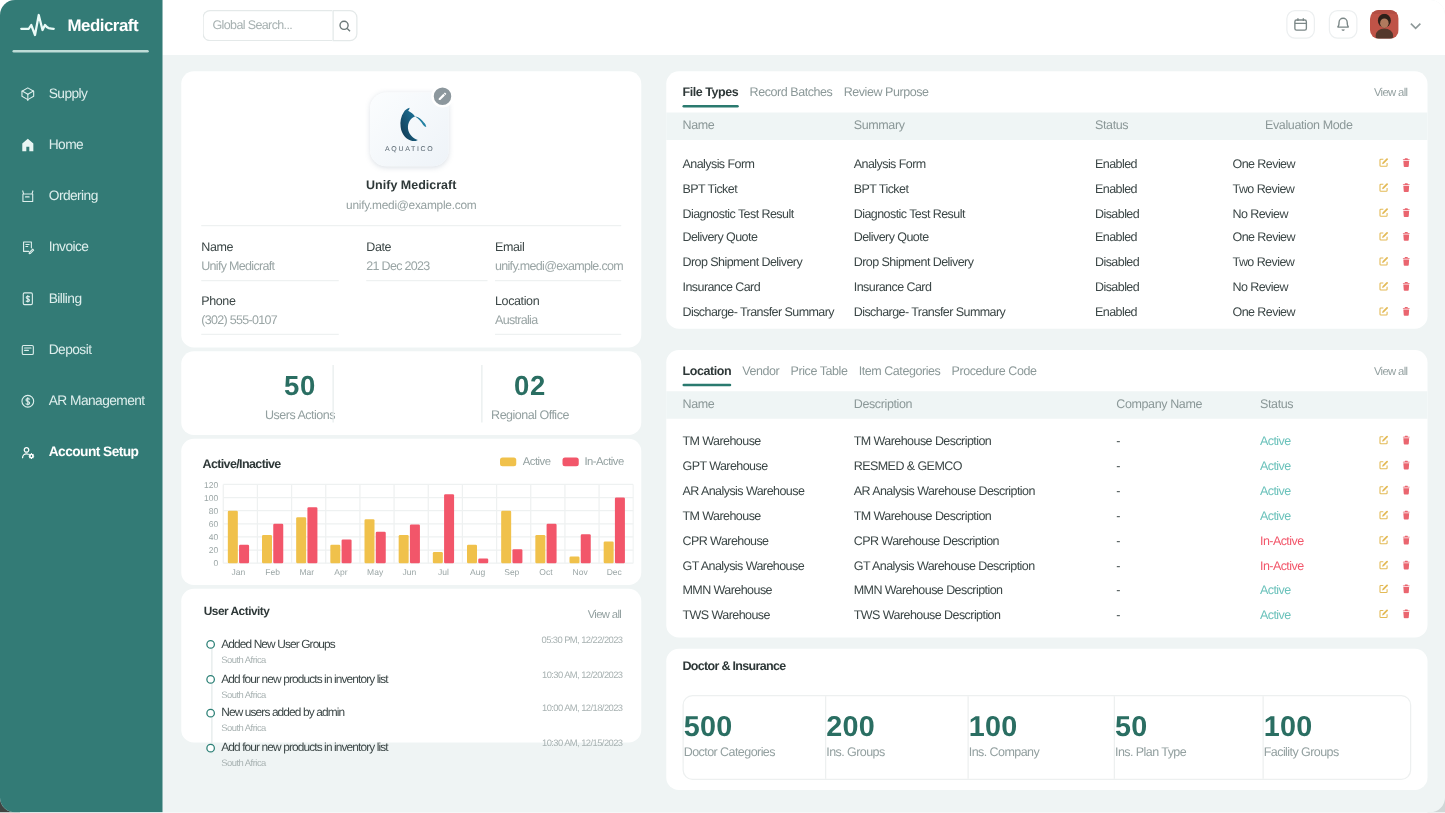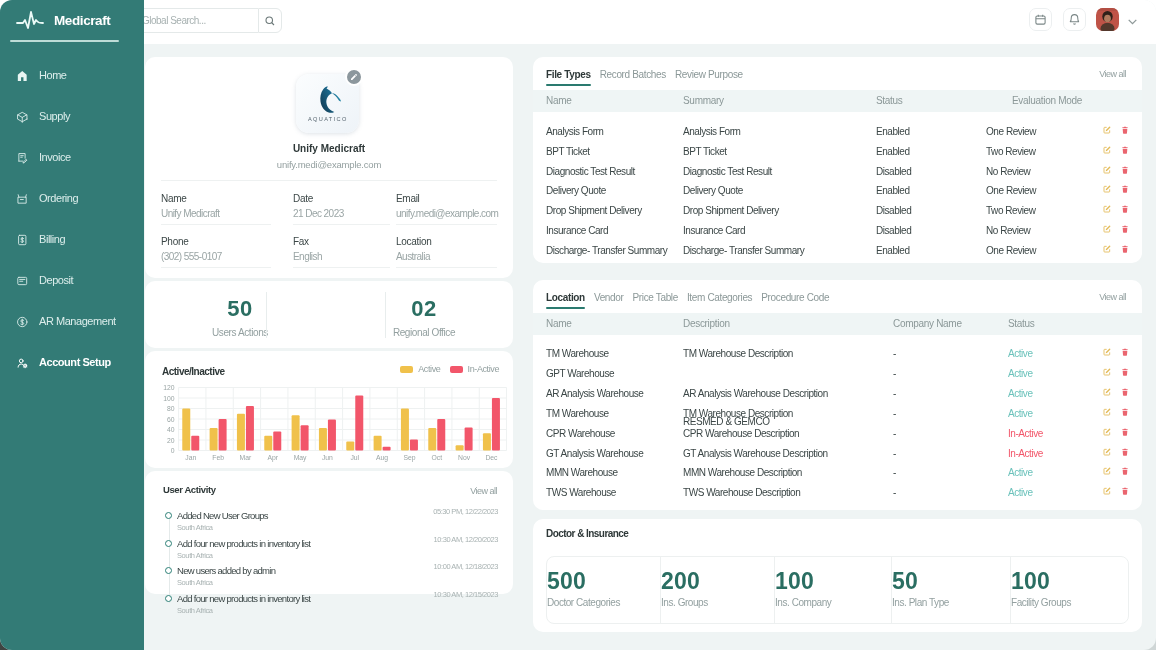--- a/index.html
+++ b/index.html
@@ -1,32 +1,32 @@
 <!DOCTYPE html>
 <html><head>
 <meta charset="utf-8">
 <style>
 * { margin:0; padding:0; box-sizing:border-box; -webkit-font-smoothing:antialiased; }
 html,body { width:1156px; height:650px; overflow:hidden; }
 body { font-family:"Liberation Sans", sans-serif; background:#fff; position:relative; }
 .app { position:absolute; inset:0; background:#eff4f4; border-radius:12px; overflow:hidden; }
 
-.sidebar { position:absolute; left:0; top:0; width:144px; height:650px; background:#337b76; z-index:5;text-align:right; }
+.sidebar { position:absolute; left:0; top:0; width:130px; height:650px; background:#337b76; z-index:5;text-align:right; }
 .logo { position:absolute; left:0; top:0; width:130px; height:40px; }
 .logo svg { position:absolute; left:16px; top:9px; }
 .logo .name { position:absolute; left:54px; top:13px; color:#fff; font-size:13.5px; font-weight:bold; letter-spacing:-0.4px; }
 .logo-line { position:absolute; left:10px; top:40px; width:109px; height:2px; background:#bedcd7; border-radius:2px; }
 .menu { position:absolute; left:0; top:54px; width:130px; }
 .mitem { position:relative; height:41px; }
 .mitem .mi { position:absolute; left:16px; top:50%; transform:translateY(-50%); width:12.5px; height:12.5px; }
 .mitem .mt { position:absolute; left:39px; top:50%; transform:translateY(-50%); color:#ddeeec; font-size:11px; letter-spacing:-0.45px; white-space:nowrap; }
 .mitem.active .mt { color:#ffffff; font-weight:bold; }
 
 .topbar { position:absolute; left:130px; top:0; width:1026px; height:44px; background:#fff; }
-.search { position:absolute; left:4px; top:8px; width:148px; height:25px; display:flex; }
+.search { position:absolute; left:32px; top:8px; width:124px; height:25px; display:flex; }
 .search .inp { width:124px; height:25px; border:1px solid #e4e9e9; border-right:none; border-radius:6px 0 0 6px; font-size:10px; letter-spacing:-0.5px; color:#a7b1b1; line-height:23px; padding-left:7px; }
 .search .btn { width:24px; height:25px; border:1px solid #e4e9e9; border-radius:0 6px 6px 0; display:flex; align-items:center; justify-content:center; }
 .icbtn { position:absolute; top:8px; width:23px; height:23px; border:1px solid #eceff0; border-radius:7px; display:flex; align-items:center; justify-content:center; background:#fff; }
 .avatar { position:absolute; top:8px; width:23px; height:23px; border-radius:7px; overflow:hidden; }
 
 .card { position:absolute; background:#fff; border-radius:10px; }
 .c-profile { left:145px; top:57px; width:368px; height:221px; }
 .c-stats { left:145px; top:281px; width:368px; height:67px; }
 .c-chart { left:145px; top:351px; width:368px; height:117px; }
 .c-activity { left:145px; top:471px; width:368px; height:123px; }
@@ -151,24 +151,20 @@
         <div class="fl">Date</div>
         <div class="fv">21 Dec 2023</div>
       </div>
     <div class="field" style="left:251px; top:136px; width:101px;">
         <div class="fl">Email</div>
         <div class="fv">unify.medi@example.com</div>
       </div>
     <div class="field" style="left:16px; top:179px; width:110px;">
         <div class="fl">Phone</div>
         <div class="fv">(302) 555-0107</div>
-      </div>
-    <div class="field" style="left:148px; top:179px; width:97px;">
-        <div class="fl">Fax</div>
-        <div class="fv">English</div>
       </div>
     <div class="field" style="left:251px; top:179px; width:101px;">
         <div class="fl">Location</div>
         <div class="fv">Australia</div>
       </div>
   </div>
 
   <div class="card c-stats">
     <div class="statrow">
       <div class="stat">
@@ -416,21 +412,21 @@
           <svg class="act-i" style="left:570px" viewBox="0 0 24 24" fill="none" stroke="#e3ba56" stroke-width="2.6">
             <path d="M11 4H5a2 2 0 0 0-2 2v13a2 2 0 0 0 2 2h13a2 2 0 0 0 2-2v-6"></path>
             <path d="M18.5 2.5a2.1 2.1 0 0 1 3 3L12 15l-4 1 1-4 9.5-9.5z" fill="#e3ba56" stroke="none"></path>
           </svg>
           <svg class="act-i" style="left:588px" viewBox="0 0 24 24" fill="#ea656f">
             <path d="M9 2h6l1 2h4v2H4V4h4l1-2zM5 8h14l-1 13a2 2 0 0 1-2 2H8a2 2 0 0 1-2-2L5 8z"></path>
           </svg>
         </div>
         <div class="trow" style="top:83.9px">
           <span style="left:13px;">GPT Warehouse</span>
-          <span style="left:150px;margin-top:48px;">RESMED &amp; GEMCO</span>
+          <span style="left:150px;">RESMED &amp; GEMCO</span>
           <span style="left:360px;">-</span>
           <span style="left:475px;color:#6bc2bb">Active</span>
           <svg class="act-i" style="left:570px" viewBox="0 0 24 24" fill="none" stroke="#e3ba56" stroke-width="2.6">
             <path d="M11 4H5a2 2 0 0 0-2 2v13a2 2 0 0 0 2 2h13a2 2 0 0 0 2-2v-6"></path>
             <path d="M18.5 2.5a2.1 2.1 0 0 1 3 3L12 15l-4 1 1-4 9.5-9.5z" fill="#e3ba56" stroke="none"></path>
           </svg>
           <svg class="act-i" style="left:588px" viewBox="0 0 24 24" fill="#ea656f">
             <path d="M9 2h6l1 2h4v2H4V4h4l1-2zM5 8h14l-1 13a2 2 0 0 1-2 2H8a2 2 0 0 1-2-2L5 8z"></path>
           </svg>
         </div>
@@ -544,45 +540,45 @@
   <div class="sidebar">
     <div class="logo">
       <svg width="30" height="24" viewBox="0 0 30 24" fill="none" stroke="#eafaf7" stroke-width="1.8" stroke-linecap="round" stroke-linejoin="round">
         <path d="M1 14 h6 l2 -3 l3 8 l3 -16 l3 12 l2 -4 q1.5 2 3 2.5 q2 0.5 4 0.5"></path>
       </svg>
       <div class="name">Medicraft</div>
     </div>
     <div class="logo-line"></div>
     <div class="menu" id="menu">
         <div class="mitem">
-          <span class="mi"><svg viewBox="0 0 24 24" fill="#e9f5f3">
-              <path fill-rule="evenodd" d="M12 2.5 3.5 9.8V21.5h17V9.8L12 2.5zM9.7 21.5v-7h4.6v7H9.7z"></path>
-            </svg></span>
-          <span class="mt">Home</span>
-        </div>
-        <div class="mitem">
           <span class="mi"><svg viewBox="0 0 24 24" fill="none" stroke="#ddeeec" stroke-width="1.7" stroke-linecap="round" stroke-linejoin="round">
               <path d="M21 16V8l-9-5-9 5v8l9 5 9-5z"></path>
               <path d="M3.3 7.8 12 12.7l8.7-4.9"></path>
               <path d="M12 22.2V12.7"></path>
             </svg></span>
           <span class="mt">Supply</span>
         </div>
         <div class="mitem">
+          <span class="mi"><svg viewBox="0 0 24 24" fill="#e9f5f3">
+              <path fill-rule="evenodd" d="M12 2.5 3.5 9.8V21.5h17V9.8L12 2.5zM9.7 21.5v-7h4.6v7H9.7z"></path>
+            </svg></span>
+          <span class="mt">Home</span>
+        </div>
+        <div class="mitem">
+          <span class="mi"><svg viewBox="0 0 24 24" fill="none" stroke="#ddeeec" stroke-width="1.7" stroke-linecap="round" stroke-linejoin="round">
+              <path d="M5.5 8.5 4.2 3.8M18.5 8.5l1.3-4.7M4.5 8.5h15v11.5h-15zM8.5 13h5.5"></path>
+            </svg></span>
+          <span class="mt">Ordering</span>
+        </div>
+        <div class="mitem">
           <span class="mi"><svg viewBox="0 0 24 24" fill="none" stroke="#ddeeec" stroke-width="1.7" stroke-linecap="round" stroke-linejoin="round">
               <path d="M17.5 12.5V3.5h-12v14.5M5.5 18h8M9 7.5h5M9 10.5h3"></path>
               <path d="m14.5 19.5 5-5 1.5 1.5-5 5-2 .5z"></path>
             </svg></span>
           <span class="mt">Invoice</span>
-        </div>
-        <div class="mitem">
-          <span class="mi"><svg viewBox="0 0 24 24" fill="none" stroke="#ddeeec" stroke-width="1.7" stroke-linecap="round" stroke-linejoin="round">
-              <path d="M5.5 8.5 4.2 3.8M18.5 8.5l1.3-4.7M4.5 8.5h15v11.5h-15zM8.5 13h5.5"></path>
-            </svg></span>
-          <span class="mt">Ordering</span>
         </div>
         <div class="mitem">
           <span class="mi"><svg viewBox="0 0 24 24" fill="none" stroke="#ddeeec" stroke-width="1.7" stroke-linecap="round" stroke-linejoin="round">
               <rect x="5" y="3" width="14" height="18" rx="2"></rect>
               <path d="M12 7v10M14.5 9c-2-1.5-5-1-5 1.2 0 2.4 5 1.6 5 4 0 2.2-3 2.7-5 1.3"></path>
             </svg></span>
           <span class="mt">Billing</span>
         </div>
         <div class="mitem">
           <span class="mi"><svg viewBox="0 0 24 24" fill="none" stroke="#ddeeec" stroke-width="1.7" stroke-linecap="round" stroke-linejoin="round">

